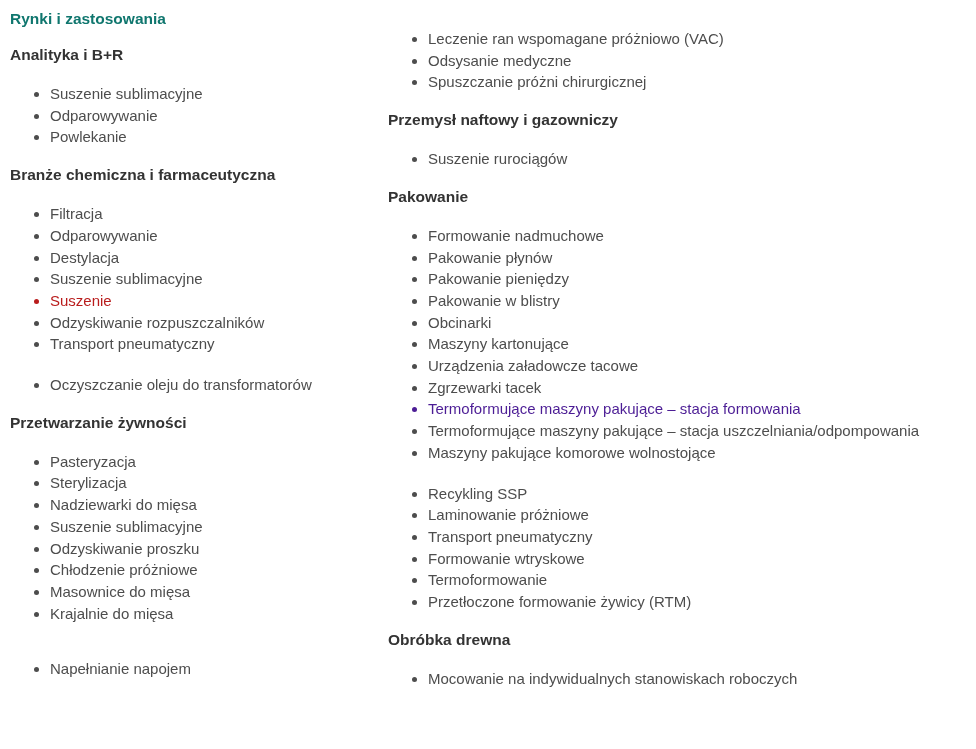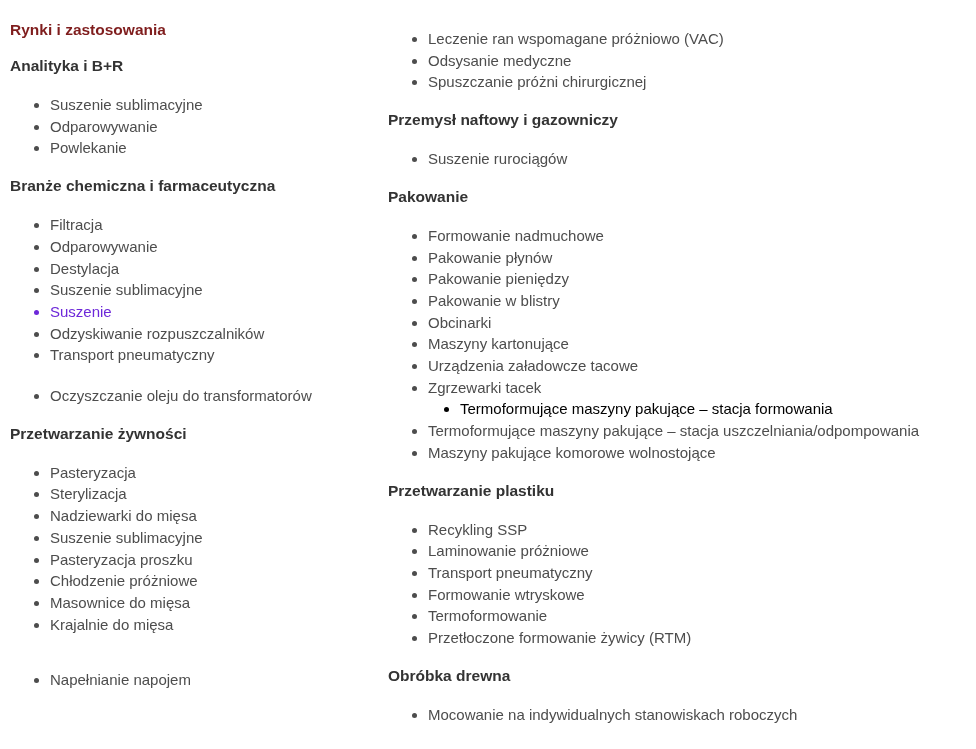--- a/index.html
+++ b/index.html
@@ -48,47 +48,47 @@
   ul.section-list li {
     font-size: 15px;
     line-height: 21.7px;
   }
 </style>
 </head>
 <body>
 
 <div class="page">
   <div class="col col-left">
-      <h3 class="section-heading" style="color: #7f1d1d; margin-top: 11px;">Rynki i zastosowania</h3>
+      <h3 class="section-heading" style="color: #0f766e;">Rynki i zastosowania</h3>
       <h3 class="section-heading" style="color: rgb(51, 51, 51);">Analityka i B+R</h3>
       <ul class="section-list">
         <li style="color: rgb(77, 77, 77);">Suszenie sublimacyjne</li>
         <li style="color: rgb(77, 77, 77);">Odparowywanie</li>
         <li style="color: rgb(77, 77, 77);">Powlekanie</li>
       </ul>
       <h3 class="section-heading" style="color: rgb(51, 51, 51);">Branże chemiczna i farmaceutyczna</h3>
       <ul class="section-list">
         <li style="color: rgb(77, 77, 77);">Filtracja</li>
         <li style="color: rgb(77, 77, 77);">Odparowywanie</li>
         <li style="color: rgb(77, 77, 77);">Destylacja</li>
         <li style="color: rgb(77, 77, 77);">Suszenie sublimacyjne</li>
-        <li style="color: #6d28d9;">Suszenie</li>
+        <li style="color: #b91c1c;">Suszenie</li>
         <li style="color: rgb(77, 77, 77);">Odzyskiwanie rozpuszczalników</li>
         <li style="color: rgb(77, 77, 77);">Transport pneumatyczny</li>
       </ul>
       <ul class="section-list">
         <li style="color: rgb(77, 77, 77);">Oczyszczanie oleju do transformatorów</li>
       </ul>
       <h3 class="section-heading" style="color: rgb(51, 51, 51);">Przetwarzanie żywności</h3>
       <ul class="section-list">
         <li style="color: rgb(77, 77, 77);">Pasteryzacja</li>
         <li style="color: rgb(77, 77, 77);">Sterylizacja</li>
         <li style="color: rgb(77, 77, 77);">Nadziewarki do mięsa</li>
         <li style="color: rgb(77, 77, 77);">Suszenie sublimacyjne</li>
-        <li style="color: rgb(77, 77, 77);">Pasteryzacja proszku</li>
+        <li style="color: rgb(77, 77, 77);">Odzyskiwanie proszku</li>
         <li style="color: rgb(77, 77, 77);">Chłodzenie próżniowe</li>
         <li style="color: rgb(77, 77, 77);">Masownice do mięsa</li>
         <li style="color: rgb(77, 77, 77);">Krajalnie do mięsa</li>
         <li style="color: rgb(77, 77, 77); margin-top: 34px;">Napełnianie napojem</li>
       </ul>
     </div>
   <div class="col col-right">
       <ul class="section-list">
         <li style="color: rgb(77, 77, 77);">Leczenie ran wspomagane próżniowo (VAC)</li>
         <li style="color: rgb(77, 77, 77);">Odsysanie medyczne</li>
@@ -101,25 +101,24 @@
       <h3 class="section-heading" style="color: rgb(51, 51, 51);">Pakowanie</h3>
       <ul class="section-list">
         <li style="color: rgb(77, 77, 77);">Formowanie nadmuchowe</li>
         <li style="color: rgb(77, 77, 77);">Pakowanie płynów</li>
         <li style="color: rgb(77, 77, 77);">Pakowanie pieniędzy</li>
         <li style="color: rgb(77, 77, 77);">Pakowanie w blistry</li>
         <li style="color: rgb(77, 77, 77);">Obcinarki</li>
         <li style="color: rgb(77, 77, 77);">Maszyny kartonujące</li>
         <li style="color: rgb(77, 77, 77);">Urządzenia załadowcze tacowe</li>
         <li style="color: rgb(77, 77, 77);">Zgrzewarki tacek</li>
-        <li style="color: #000000; margin-left: 32px;">Termoformujące maszyny pakujące – stacja formowania</li>
+        <li style="color: #4c1d95;">Termoformujące maszyny pakujące – stacja formowania</li>
         <li style="color: rgb(77, 77, 77);">Termoformujące maszyny pakujące – stacja uszczelniania/odpompowania</li>
         <li style="color: rgb(77, 77, 77);">Maszyny pakujące komorowe wolnostojące</li>
       </ul>
-      <h3 class="section-heading" style="color: rgb(51, 51, 51);">Przetwarzanie plastiku</h3>
       <ul class="section-list">
         <li style="color: rgb(77, 77, 77);">Recykling SSP</li>
         <li style="color: rgb(77, 77, 77);">Laminowanie próżniowe</li>
         <li style="color: rgb(77, 77, 77);">Transport pneumatyczny</li>
         <li style="color: rgb(77, 77, 77);">Formowanie wtryskowe</li>
         <li style="color: rgb(77, 77, 77);">Termoformowanie</li>
         <li style="color: rgb(77, 77, 77);">Przetłoczone formowanie żywicy (RTM)</li>
       </ul>
       <h3 class="section-heading" style="color: rgb(51, 51, 51);">Obróbka drewna</h3>
       <ul class="section-list">

